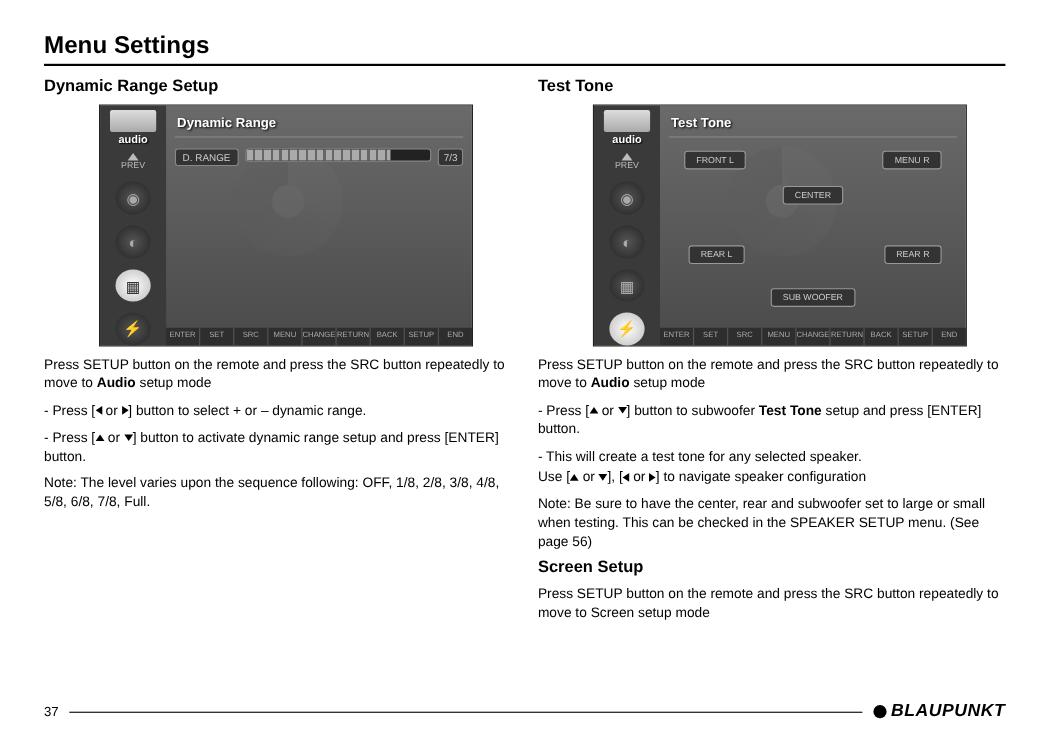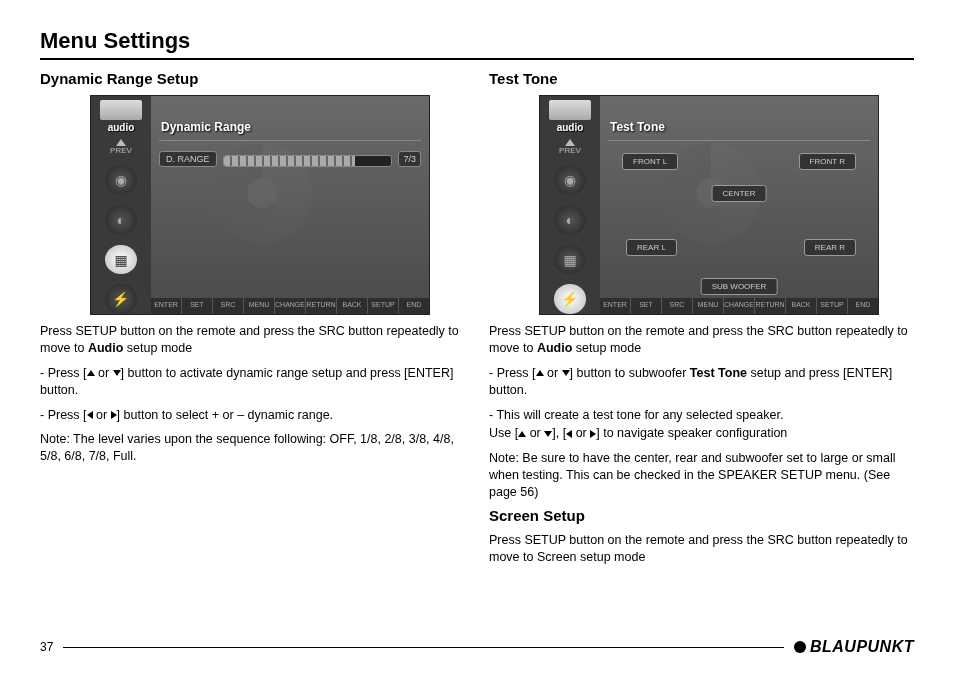--- a/index.html
+++ b/index.html
@@ -18,23 +18,23 @@
   .arrow.right { border-top: 4px solid transparent; border-bottom: 4px solid transparent; border-left: 6px solid #000; }
   
   .osd { width: 340px; height: 220px; margin: 4px auto 8px 50px; background: linear-gradient(180deg,#6a6a6a,#4a4a4a); border: 1px solid #222; position: relative; display: flex; }
   .osd .sidebar { width: 60px; background: #3a3a3a; display: flex; flex-direction: column; align-items: center; padding-top: 4px; }
   .osd .sidebar .device-icon { width: 42px; height: 22px; background: linear-gradient(180deg,#ddd,#aaa); border-radius: 2px; margin-bottom: 2px; }
   .osd .sidebar .sidebar-label { color: #fff; font-size: 10px; font-weight: bold; text-shadow: 1px 1px 1px #000; }
   .osd .sidebar .prev { margin-top: 6px; text-align: center; color: #bbb; font-size: 8px; }
   .osd .sidebar .prev .tri { width: 0; height: 0; border-left: 5px solid transparent; border-right: 5px solid transparent; border-bottom: 7px solid #bbb; margin: 0 auto; }
   .osd .sidebar .side-btn { width: 32px; height: 32px; border-radius: 50%; background: radial-gradient(#555,#222); margin-top: 10px; display:flex;align-items:center;justify-content:center;color:#aaa;font-size:14px; }
   .osd .sidebar .side-btn.active { background: radial-gradient(#fff,#bbb); color:#333; }
-  .osd .main { flex: 1; position: relative; padding: 6px 8px 28px 8px; margin-top: 16px; }
+  .osd .main { flex: 1; position: relative; padding: 6px 8px 28px 8px; }
   .osd .title-bar { color: #fff; font-size: 12px; font-weight: bold; text-shadow: 1px 1px 2px #000; padding: 2px 2px 6px 2px; border-bottom: 1px solid #888; }
-  .osd .drange-row { margin-top: 10px; display: flex; align-items: flex-end; gap: 6px; }
+  .osd .drange-row { margin-top: 10px; display: flex; align-items: flex-start; gap: 6px; }
   .osd .drange-label { border: 1px solid #888; background:#333; color:#ccc; padding:2px 6px; font-size:9px; border-radius:3px; }
   .osd .drange-bar { flex:1; height: 12px; background:#222; border:1px solid #888; border-radius:3px; position:relative; overflow:hidden; }
   .osd .drange-bar .fill { position:absolute; left:0; top:0; bottom:0; width: 78%; background: repeating-linear-gradient(90deg,#aaa,#aaa 6px,#666 6px,#666 8px); }
   .osd .drange-val { color:#ccc; font-size:9px; border:1px solid #888; background:#333; padding:2px 4px; border-radius:3px; }
   .osd .gear { position:absolute; left:40%; top:40%; width:100px; height:100px; opacity:0.18; border-radius:50%; background: radial-gradient(#888 20%, transparent 22%), conic-gradient(#777,#555); transform:translate(-50%,-50%); }
   .osd .bottom-bar { position:absolute; left:0; right:0; bottom:0; height:16px; background:#2e2e2e; display:flex; }
   .osd .bottom-bar span { flex:1; font-size:7px; color:#aaa; text-align:center; border-right:1px solid #555; padding-top:3px; white-space:nowrap; overflow:hidden; }
   .osd .bottom-bar span:last-child{border:none;}
   .osd .speaker-grid { position:relative; margin-top: 8px; height: 150px; }
   .spk-btn { position:absolute; border:1px solid #999; background:#333; color:#ccc; font-size:8px; padding:3px 10px; border-radius:3px; }
@@ -96,24 +96,24 @@
             <span>SETUP</span>
             <span>END</span>
           </div>
         </div>
       </div>
 
       <div class="body-text">
         <span>Press SETUP button on the remote and press the SRC button repeatedly to move to </span><strong>Audio</strong><span> setup mode</span>
       </div>
       <div class="body-text">
-        <span>- Press [</span><span class="arrow up"></span><span> or </span><span class="arrow down"></span><span>] button to activate dynamic range setup and press [ENTER] button.</span>
+        <span>- Press [</span><span class="arrow left"></span><span> or </span><span class="arrow right"></span><span>] button to select + or – dynamic range.</span>
       </div>
       <div class="body-text">
-        <span>- Press [</span><span class="arrow left"></span><span> or </span><span class="arrow right"></span><span>] button to select + or – dynamic range.</span>
+        <span>- Press [</span><span class="arrow up"></span><span> or </span><span class="arrow down"></span><span>] button to activate dynamic range setup and press [ENTER] button.</span>
       </div>
       <div class="body-text">Note: The level varies upon the sequence following: OFF, 1/8, 2/8, 3/8, 4/8, 5/8, 6/8, 7/8, Full.</div>
     </div>
 
     <div class="col">
       <h2 class="section-title">Test Tone</h2>
 
       <div class="osd">
         <div class="sidebar">
           <div class="device-icon"></div>
@@ -125,21 +125,21 @@
           <div class="side-btn">◉</div>
           <div class="side-btn">◐</div>
           <div class="side-btn">▦</div>
           <div class="side-btn active">⚡</div>
         </div>
         <div class="main">
           <div class="gear"></div>
           <div class="title-bar">Test Tone</div>
           <div class="speaker-grid">
             <div class="spk-btn spk-fl">FRONT L</div>
-            <div class="spk-btn spk-fr">FRONT R</div>
+            <div class="spk-btn spk-fr">MENU R</div>
             <div class="spk-btn spk-c">CENTER</div>
             <div class="spk-btn spk-rl">REAR L</div>
             <div class="spk-btn spk-rr">REAR R</div>
             <div class="spk-btn spk-sw">SUB WOOFER</div>
           </div>
           <div class="bottom-bar">
             <span>ENTER</span>
             <span>SET</span>
             <span>SRC</span>
             <span>MENU</span>

